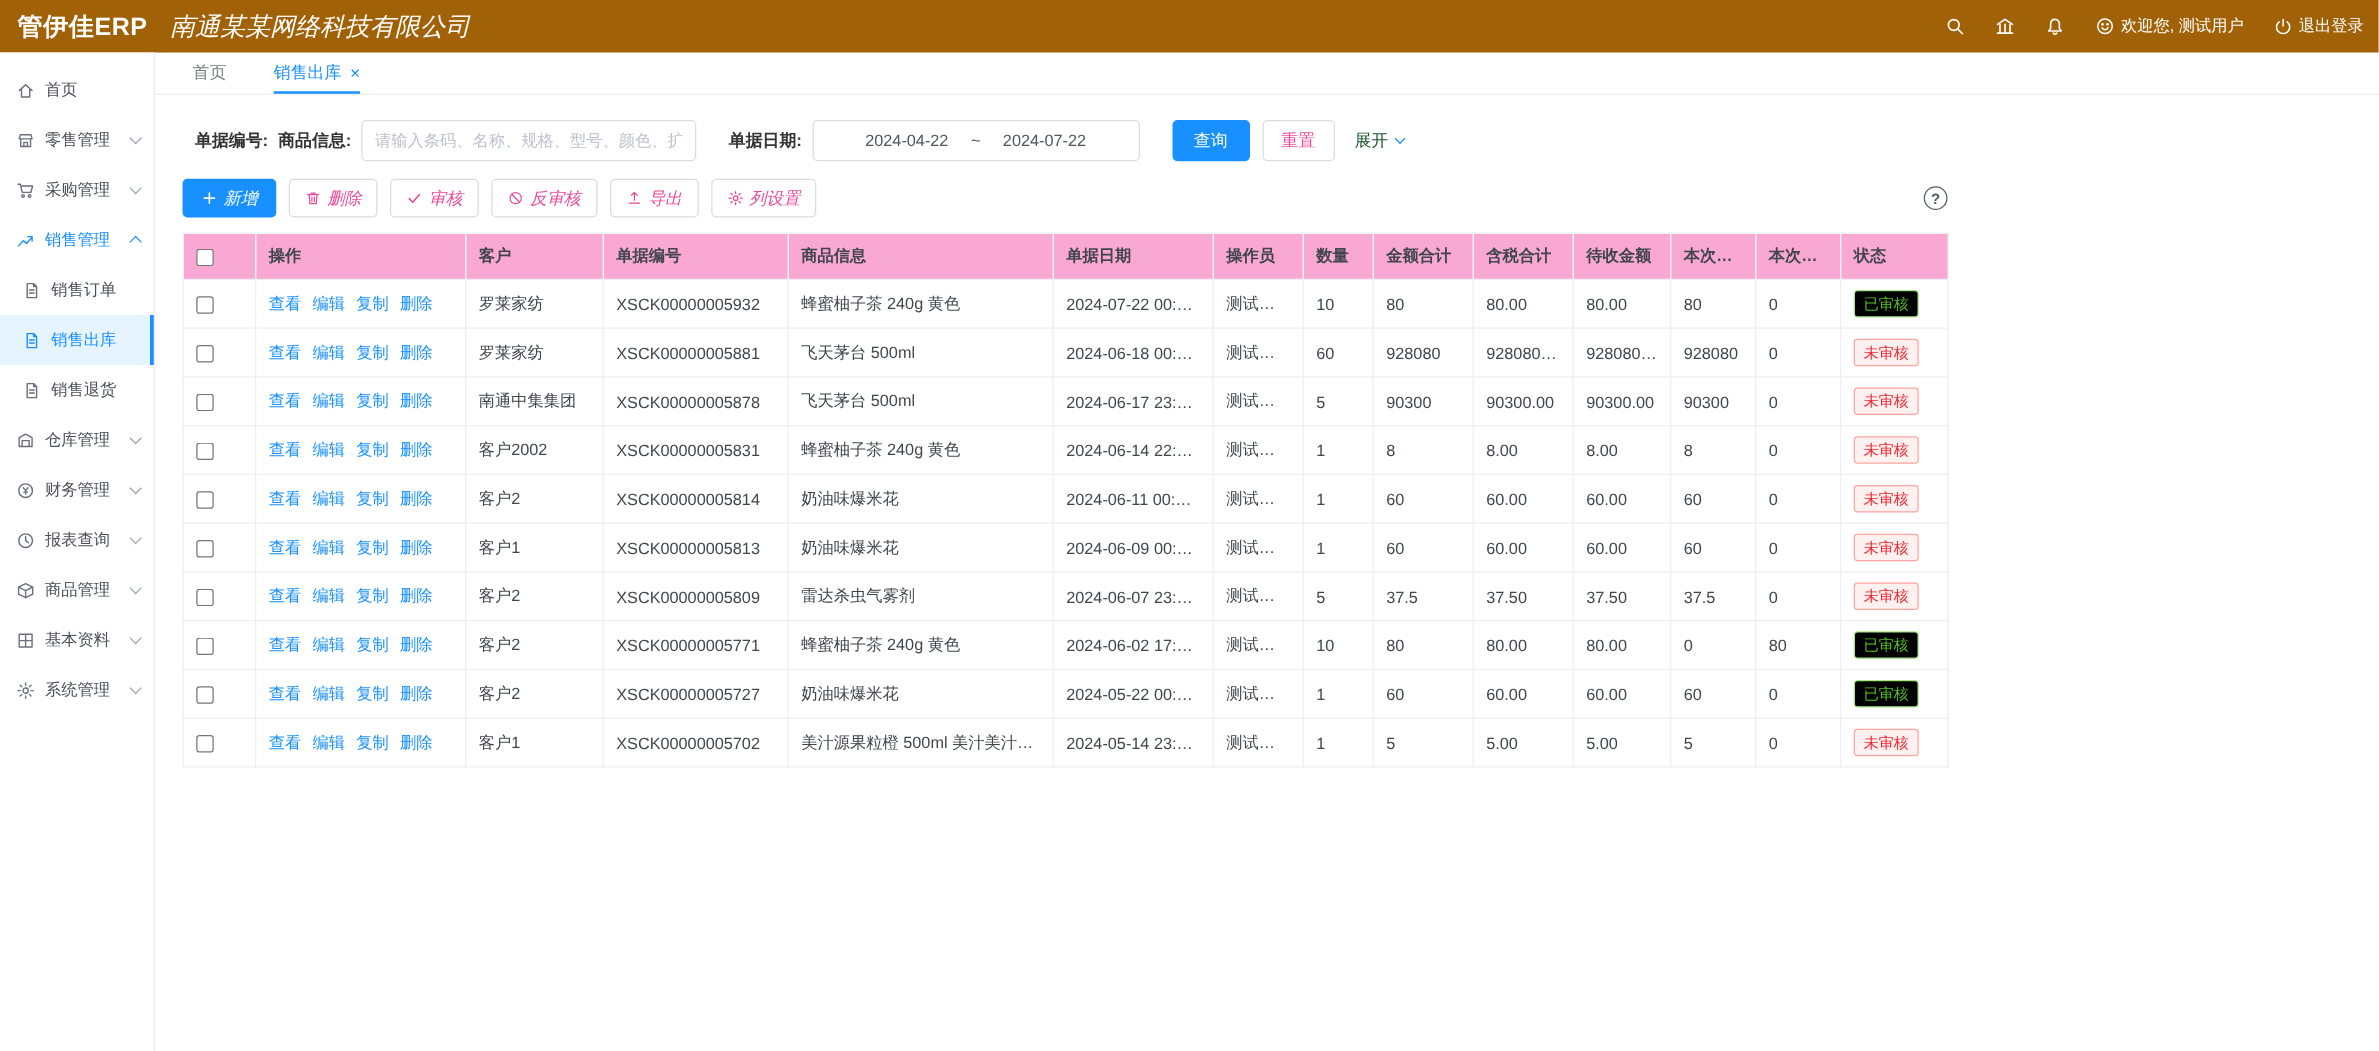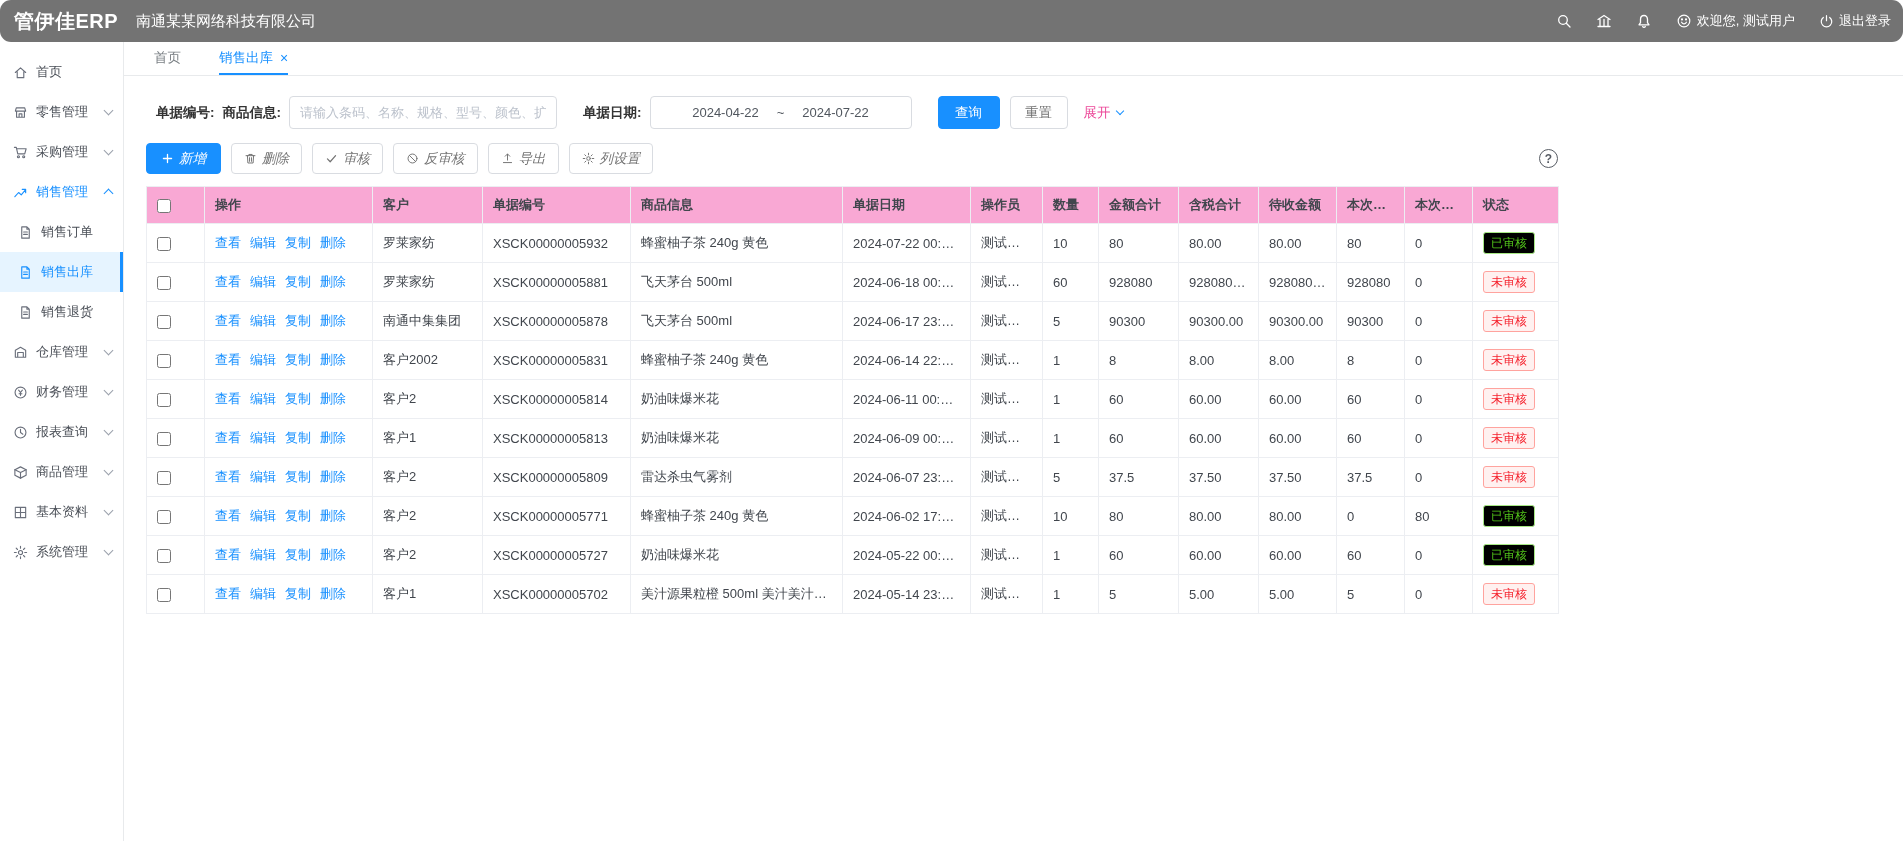--- a/index.html
+++ b/index.html
@@ -1,23 +1,23 @@
 <!DOCTYPE html>
 <html><head>
 <meta charset="utf-8">
 <style>
   * { box-sizing: border-box; margin: 0; padding: 0; }
   html, body { width: 1903px; height: 841px; }
   body { font-family: "Liberation Sans", "DejaVu Sans", sans-serif; background: #fff; color: #333; font-size: 13px; overflow: hidden; }
   .app { display: flex; flex-direction: column; height: 100%; }
 
   
-  .topbar { height: 42px; background: #737373; display: flex; align-items: center; color: #fff; flex-shrink: 0; border-radius: 11px; }
+  .topbar { height: 42px; background: #a16207; display: flex; align-items: center; color: #fff; flex-shrink: 0; }
   .logo { width: 124px; font-size: 20px; font-weight: bold; padding-left: 14px; letter-spacing: .5px; white-space: nowrap; }
-  .company { font-size: 15px; padding-left: 12px; }
+  .company { font-size: 20px; padding-left: 12px; font-style: italic; }
   .top-spacer { flex: 1; }
   .top-icon { margin: 0 12px; display: flex; cursor: pointer; }
   .top-user { display: flex; align-items: center; gap: 5px; font-size: 13px; margin: 0 12px; cursor: pointer; white-space: nowrap; }
   .topbar svg { display: block; }
 
   
   .body-row { flex: 1; display: flex; min-height: 0; }
   .sidebar { width: 124px; border-right: 1px solid #e8eaec; padding-top: 10px; flex-shrink: 0; background: #fff; }
   .main { flex: 1; display: flex; flex-direction: column; min-width: 0; }
 
@@ -46,25 +46,25 @@
   
   .content { padding: 0 22px; }
 
   .filter-row { display: flex; align-items: center; margin-top: 20px; padding-left: 10px; }
   .flabel { font-weight: bold; font-size: 13.5px; margin-right: 8px; white-space: nowrap; }
   .finput { height: 33px; border: 1px solid #d9dce1; border-radius: 4px; padding: 0 10px; font-size: 13px; color: #333; font-family: inherit; outline: none; }
   .finput::placeholder { color: #bcc2cc; }
   .w-docno { width: 330px; margin-right: 26px; }
   .w-product { width: 268px; margin-right: 26px; }
   .daterange { width: 262px; height: 33px; border: 1px solid #d9dce1; border-radius: 4px; display: flex; align-items: center; justify-content: center; gap: 18px; font-size: 13px; color: #50565e; margin-right: 26px; cursor: pointer; }
-  .btn { height: 33px; border-radius: 4px; font-size: 13.5px; border: 1px solid #d9dce1; background: #fff; color: #737373; cursor: pointer; font-family: inherit; display: inline-flex; align-items: center; justify-content: center; }
+  .btn { height: 33px; border-radius: 4px; font-size: 13.5px; border: 1px solid #d9dce1; background: #fff; color: #ec4899; cursor: pointer; font-family: inherit; display: inline-flex; align-items: center; justify-content: center; }
   .btn-primary { background: #1890ff; border-color: #1890ff; color: #fff; }
   .filter-row .btn-primary { width: 62px; margin-right: 10px; }
   .filter-row .btn-default { width: 58px; margin-right: 16px; }
-  .expand-link { color: #ec4899; font-size: 13.5px; display: flex; align-items: center; gap: 6px; cursor: pointer; white-space: nowrap; }
+  .expand-link { color: #14532d; font-size: 13.5px; display: flex; align-items: center; gap: 6px; cursor: pointer; white-space: nowrap; }
 
   .toolbar { display: flex; align-items: center; gap: 10px; margin-top: 14px; width: 1412px; }
   .toolbar .btn { height: 31px; padding: 0 12px; gap: 5px; font-style: italic; }
   .toolbar .btn-primary { padding: 0 14px; }
   .ticon { display: flex; }
   .help { margin-left: auto; width: 19px; height: 19px; border: 1.5px solid #575c64; border-radius: 50%; color: #575c64; display: flex; align-items: center; justify-content: center; font-size: 12px; font-weight: bold; cursor: pointer; }
 
   
   .grid { border-collapse: collapse; table-layout: fixed; width: 1412px; margin-top: 12px; }
   .grid th, .grid td { border: 1px solid #eceef2; font-size: 13px; padding: 0 10px; text-align: left; overflow: hidden; white-space: nowrap; text-overflow: ellipsis; }

